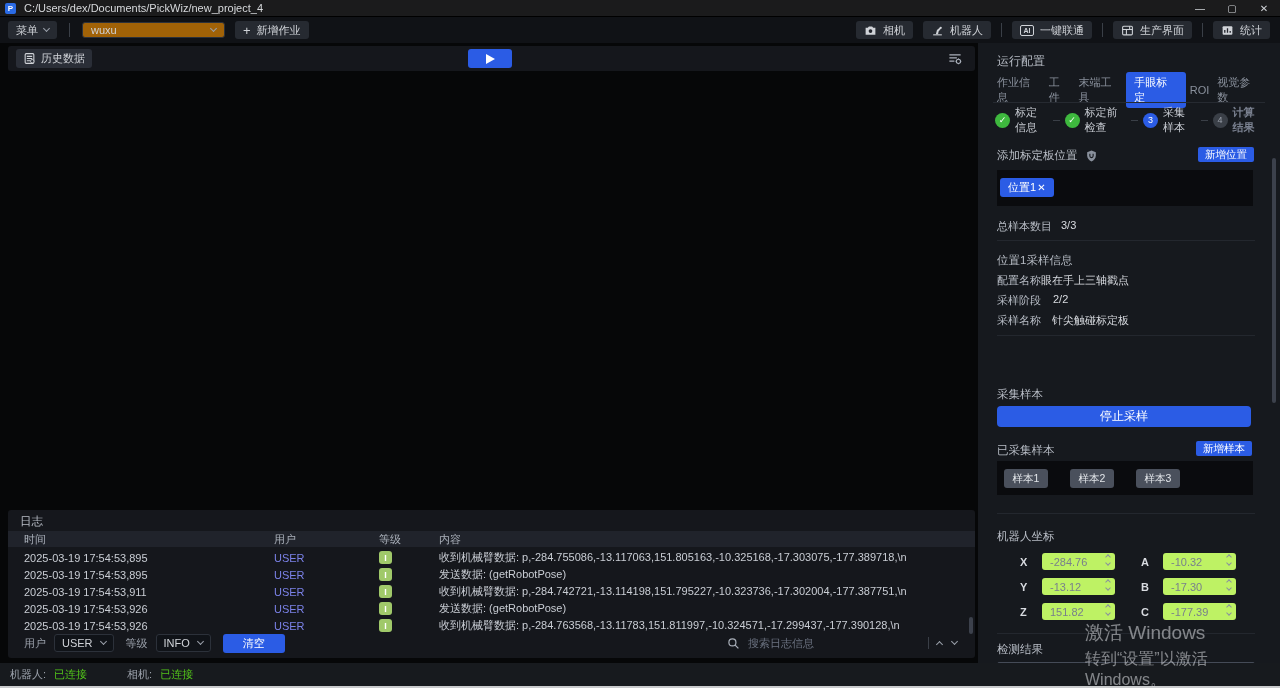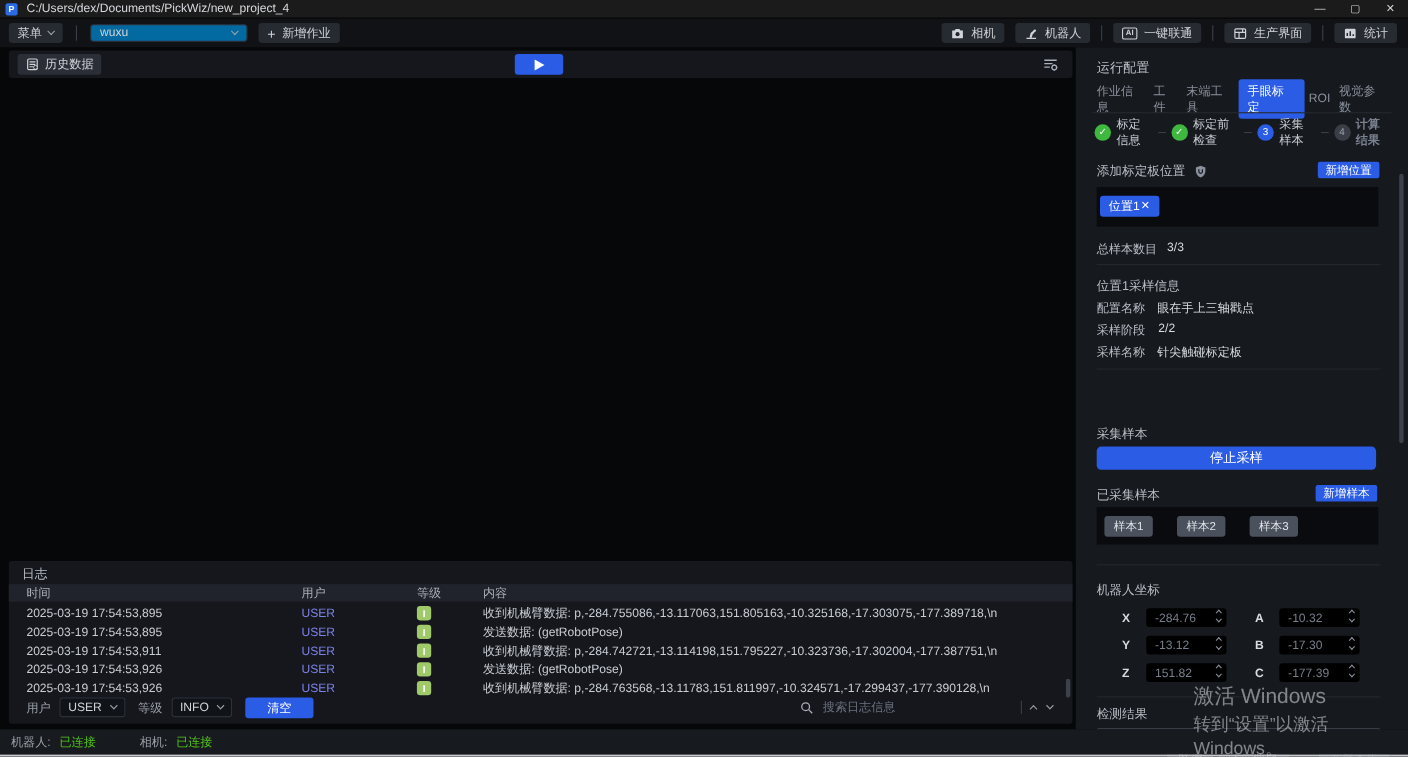--- a/index.html
+++ b/index.html
@@ -20,21 +20,21 @@
 
   
   .toolbar { position:absolute; left:0; top:17px; width:1280px; height:26px; background:#101216;
     display:flex; align-items:center; }
   .tb-btn { height:18px; background:#262a31; border-radius:3px; color:#d0d3d8; font-size:11px;
     display:flex; align-items:center; padding:0 8px; gap:6px; }
   .tb-sep { width:1px; height:14px; background:#3a3f47; }
   .chev { display:inline-block; width:5px; height:5px; border-right:1.5px solid #9aa0aa;
     border-bottom:1.5px solid #9aa0aa; transform:rotate(45deg); margin-top:-3px; }
   .chev.up { transform:rotate(-135deg); margin-top:3px; }
-  .select { height:16px; background:#0369a1; border:1px solid #2c313a; border-radius:3px;
+  .select { height:16px; background:#a16207; border:1px solid #2c313a; border-radius:3px;
     color:#d0d3d8; font-size:11px; display:flex; align-items:center; padding:0 8px; }
   .icon12 { width:13px; height:13px; flex:none; }
   .ai-box { width:14px; height:11px; border:1.2px solid #d0d3d8; border-radius:2px; color:#d0d3d8;
     font-size:7px; font-weight:bold; display:flex; align-items:center; justify-content:center; }
 
   
   .ws-topbar { position:absolute; left:8px; top:46px; width:967px; height:25px; background:#15171c; border-radius:3px; }
   .hist-btn { position:absolute; left:8px; top:3px; height:19px; background:#2a2e37; border-radius:3px;
     color:#d0d3d8; font-size:11px; display:flex; align-items:center; padding:0 7px; gap:5px; }
   .play-btn { position:absolute; left:460px; top:3px; width:44px; height:19px; background:#2b5ce5;
@@ -96,21 +96,21 @@
   .dark-box { position:absolute; left:19px; width:256px; background:#0a0b0e; }
   .tag { position:absolute; left:3px; top:8px; height:19px; background:#2b5ce5; border-radius:3px;
     color:#fff; font-size:11px; display:flex; align-items:center; gap:1px; padding:0 8px; }
   .divider { position:absolute; left:19px; width:258px; height:1px; background:#23272e; }
   .stop-btn { position:absolute; left:19px; top:267px; width:254px; height:21px; background:#2b5ce5;
     border-radius:4px; color:#fff; font-size:12px; display:flex; align-items:center; justify-content:center; }
   .sample-btn { height:19px; width:44px; background:#4a505c; border-radius:3px; color:#e2e5e9;
     font-size:10.5px; display:flex; align-items:center; justify-content:center; }
   .coord-row { position:absolute; display:flex; align-items:center; }
   .axis-lbl { width:16px; color:#d8dbe0; font-size:11px; font-weight:bold; }
-  .num-box { width:73px; height:17px; background:#000000; border-radius:3px; position:relative;
+  .num-box { width:73px; height:17px; background:#bef264; border-radius:3px; position:relative;
     display:flex; align-items:center; }
   .num-box input { width:52px; background:transparent; border:none; outline:none; color:#787f8c;
     font-size:11px; padding-left:8px; }
   .spin { position:absolute; right:5px; top:2px; display:flex; flex-direction:column; gap:2px; }
   .spin i { display:block; width:4px; height:4px; border-right:1.2px solid #8a919d; border-bottom:1.2px solid #8a919d; }
   .spin .u { transform:rotate(-135deg); }
   .spin .d { transform:rotate(45deg); }
   .result-bar { position:absolute; left:19px; top:523px; width:258px; height:12px; background:#0d0f13;
     border:1px solid #454b57; border-radius:2px; }
   .rp-foot { position:absolute; left:0; top:533px; width:302px; height:28px; display:flex;
@@ -348,21 +348,21 @@
       </div>
     </div>
 
     <div class="abs" style="left:19px;top:80px;display:flex;gap:9px">
       <span class="kv-lbl">总样本数目</span>
       <span class="kv-val">3/3</span>
     </div>
     <div class="divider" style="top:101px"></div>
 
     <div class="abs sec-lbl" style="left:19px;top:114px">位置1采样信息</div>
-    <div class="abs" style="left:19px;top:134px;display:flex;gap:11px">
+    <div class="abs" style="left:19px;top:134px;display:flex;">
       <span class="kv-lbl">配置名称</span>
       <span class="kv-val">眼在手上三轴戳点</span>
     </div>
     <div class="abs" style="left:19px;top:154px;display:flex;gap:12px">
       <span class="kv-lbl">采样阶段</span>
       <span class="kv-val">2/2</span>
     </div>
     <div class="abs" style="left:19px;top:174px;display:flex;gap:11px">
       <span class="kv-lbl">采样名称</span>
       <span class="kv-val">针尖触碰标定板</span>

